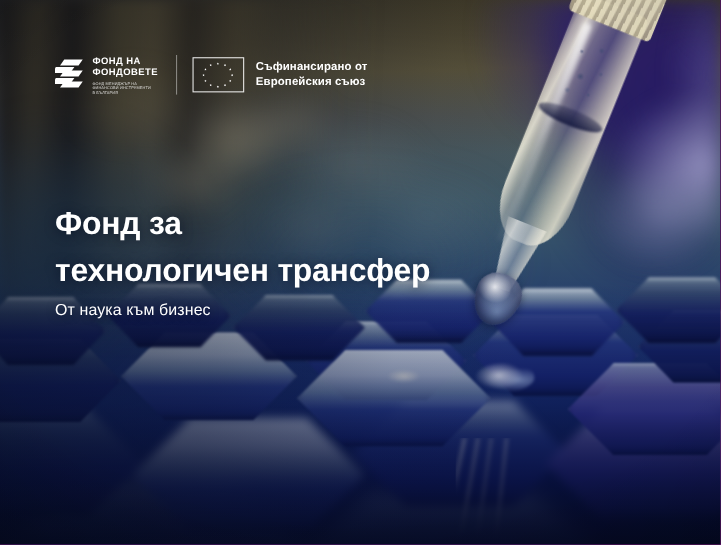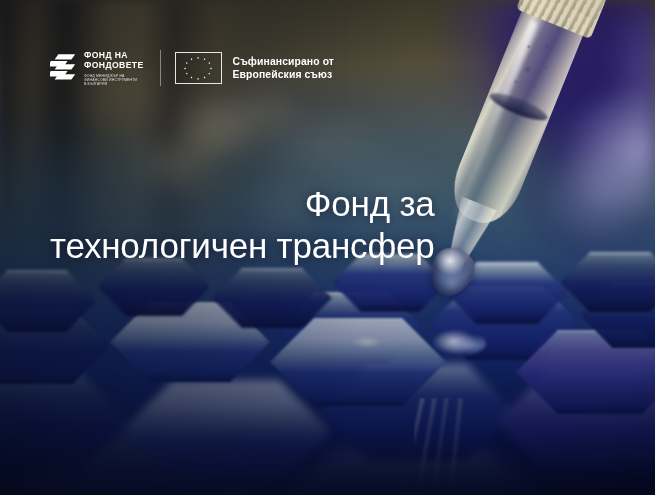--- a/index.html
+++ b/index.html
@@ -415,27 +415,26 @@
     white-space: pre-line;
     letter-spacing: 0.1px;
   }
 
   
   .headline {
     position: absolute;
     left: 50px;
     top: 183px;
     color: #ffffff;
-    font-size: 35px;
-    font-weight: 400;
+    font-size: 29px;
+    font-weight: 700;
     line-height: 42px;
     letter-spacing: -0.2px;
     white-space: pre-line;
     text-shadow: 0 1px 10px rgba(4,10,30,0.55);
-    text-align: right;
   }
   .subtitle {
     position: absolute;
     left: 50px;
     top: 274px;
     color: #ffffff;
     font-size: 14.5px;
     font-weight: 400;
     letter-spacing: 0.1px;
     text-shadow: 0 1px 8px rgba(4,10,30,0.60);
@@ -543,15 +542,16 @@
           </div>
         <div class="eu-text">Съфинансирано от
 Европейския съюз</div>
       </div>
 
     </div>
 
     <div class="headline">Фонд за
 технологичен трансфер</div>
 
+    <div class="subtitle">От наука към бизнес</div>
 
   </div>
 </div>
 
 </body></html>

